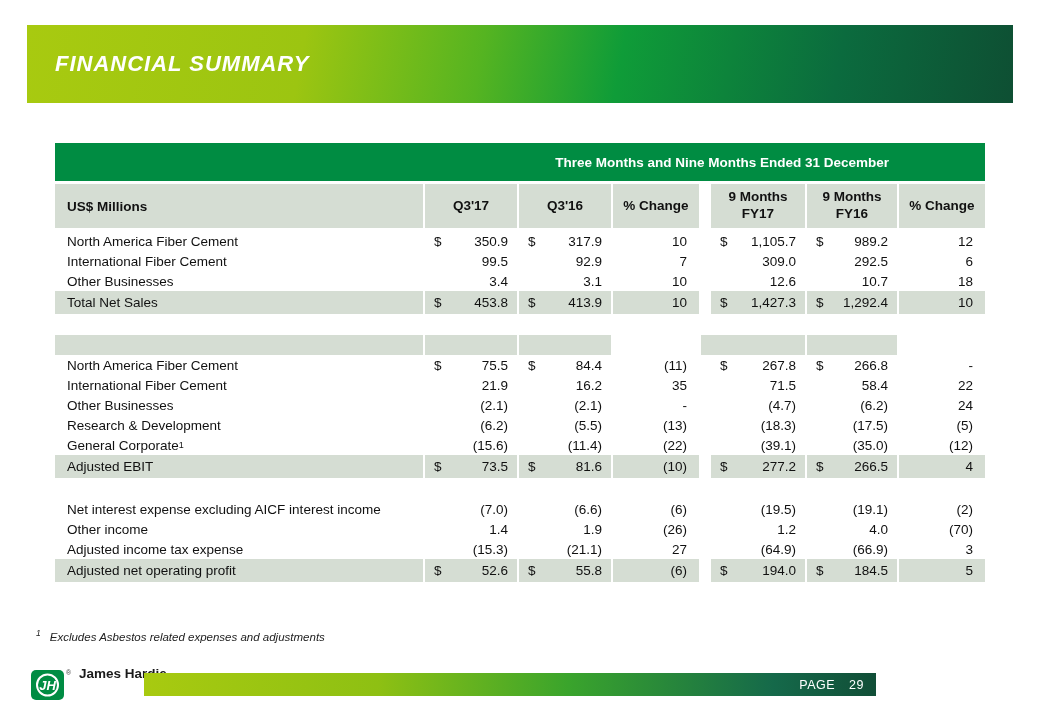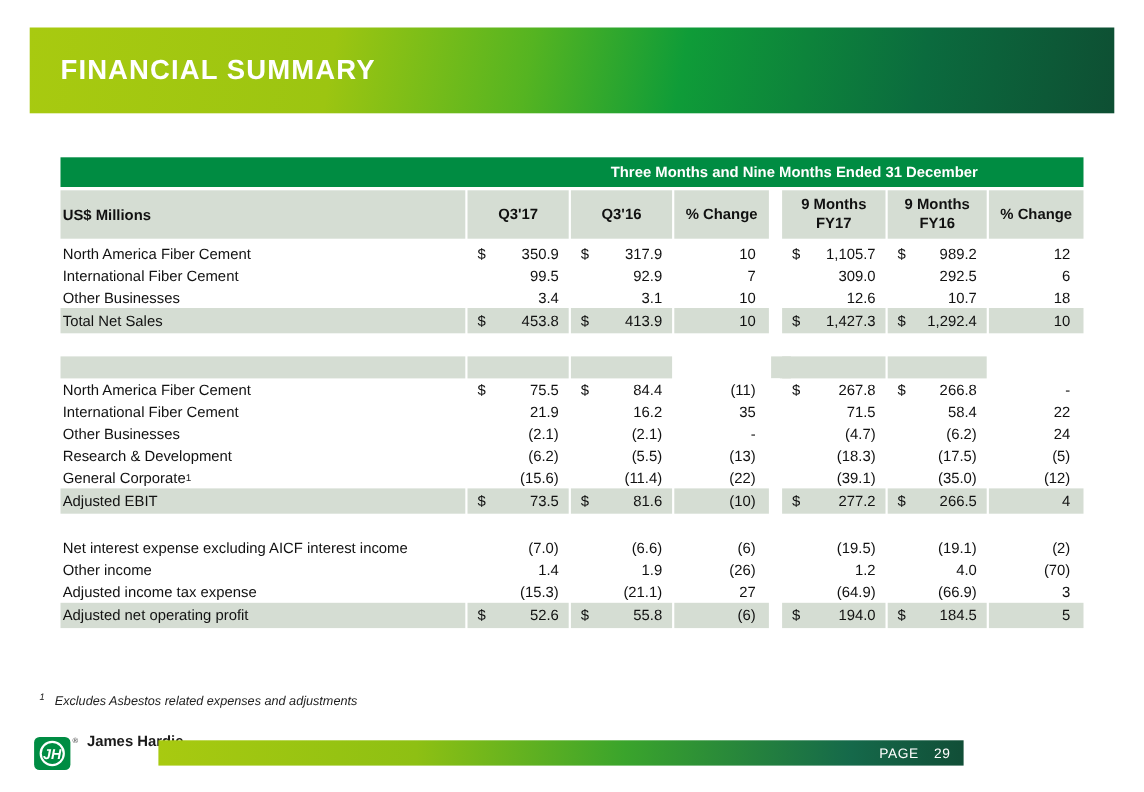--- a/index.html
+++ b/index.html
@@ -8,47 +8,47 @@
     position:relative; overflow:hidden; }
 
   
   .banner {
     position:absolute; left:27px; top:25px; width:986px; height:78px;
     background:linear-gradient(100deg,#a8ca10 0%,#9cc511 28%,#55b421 46%,
       #0f9c38 60%,#0b6b3e 82%,#0e4f33 100%);
     display:flex; align-items:center; padding-left:28px;
   }
   .banner h1 {
-    color:#fff; font-size:25px; font-weight:bold; letter-spacing:1px;
+    color:#fff; font-size:22px; font-weight:bold; letter-spacing:1px;font-style:italic;
   }
 
   
   .tablewrap { position:absolute; left:55px; top:143px; width:930px; }
 
   .tbanner {
-    height:27px; margin-bottom:3px; background:#008c42;
+    height:38px; margin-bottom:3px; background:#008c42;
     color:#fff; font-weight:bold; font-size:13.5px;
     display:flex; align-items:center; justify-content:flex-end;
     padding-right:96px;
   }
 
   .trow {
     display:grid;
     grid-template-columns:368px 92px 92px 86px 8px 94px 90px 86px;
     column-gap:2px;
     height:20px;
   }
   .trow.thead  { height:44px; margin-bottom:3px; }
   .trow.total  { height:23px; font-weight:normal; }
   .trow.section{ font-weight:bold; }
   .sec-gap     { height:21px; }
 
   .cell { display:flex; align-items:center; font-size:13.5px; }
   .shaded { background:#d5ddd3; }
-  .c-label { padding-left:2px; }
+  .c-label { padding-left:12px; }
   .c-val   { padding:0 9px;  }
   .c-val .cur { text-align:left; }
   .c-val .num { flex:1; text-align:right; }
   .c-chg   { justify-content:flex-end; padding-right:12px; }
   .c-gap   { background:#ffffff; }
 
   .thead .cell { font-weight:bold; font-size:13.5px; }
   .c-head { justify-content:center; text-align:center; flex-direction:column; line-height:1.25; }
 
   sup { font-size:9px; vertical-align:super; line-height:0; }

